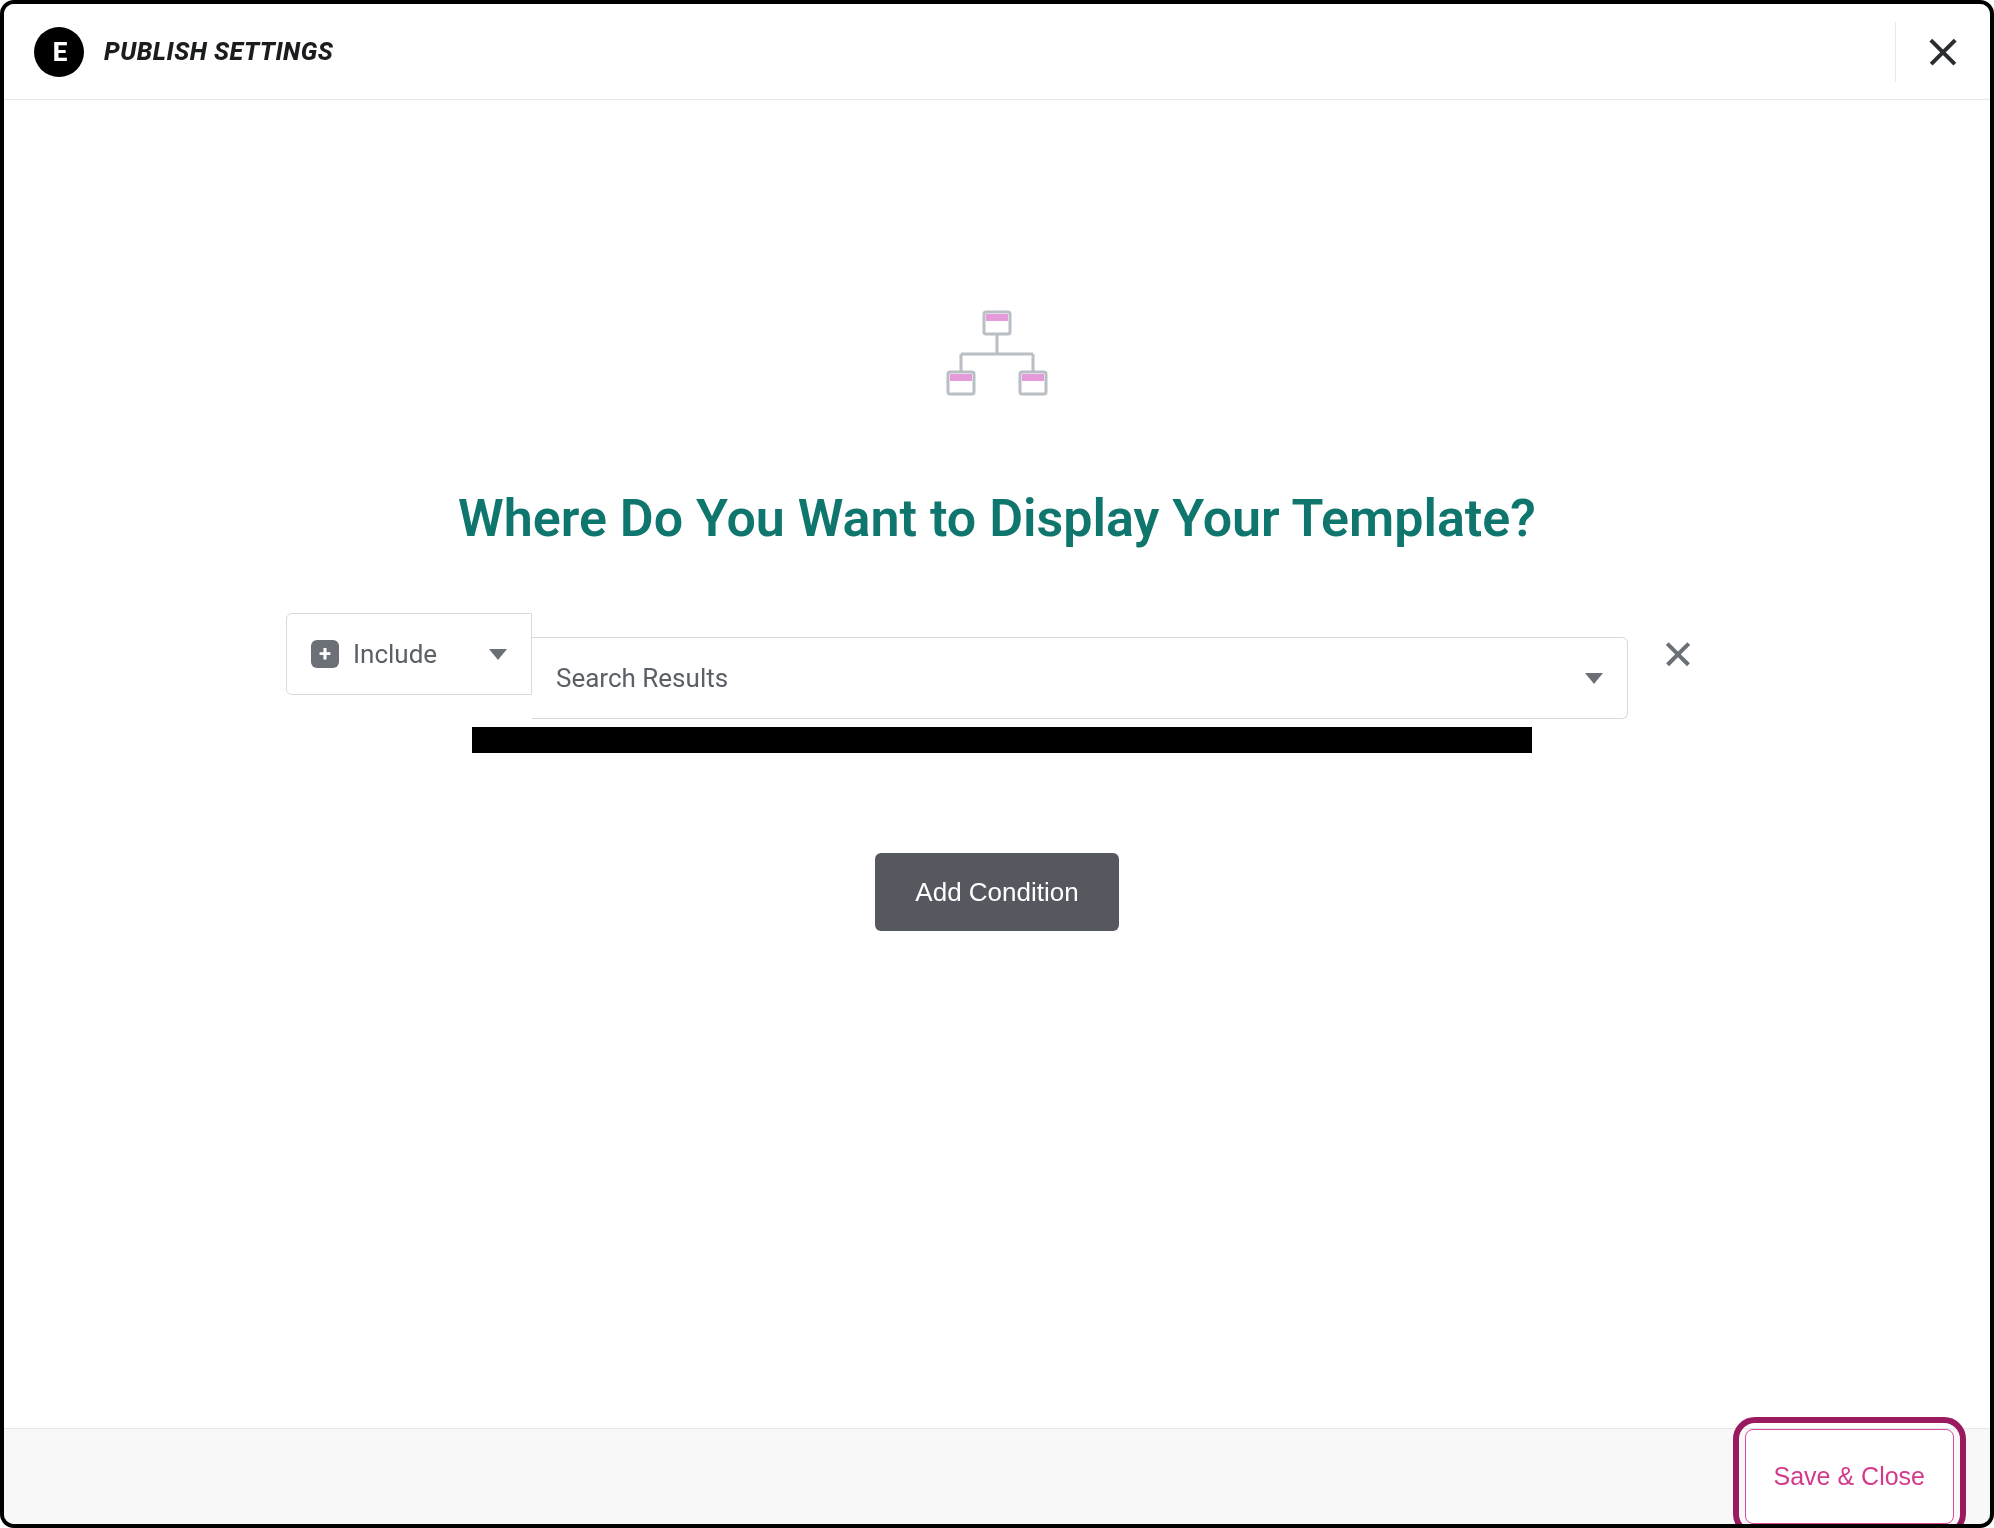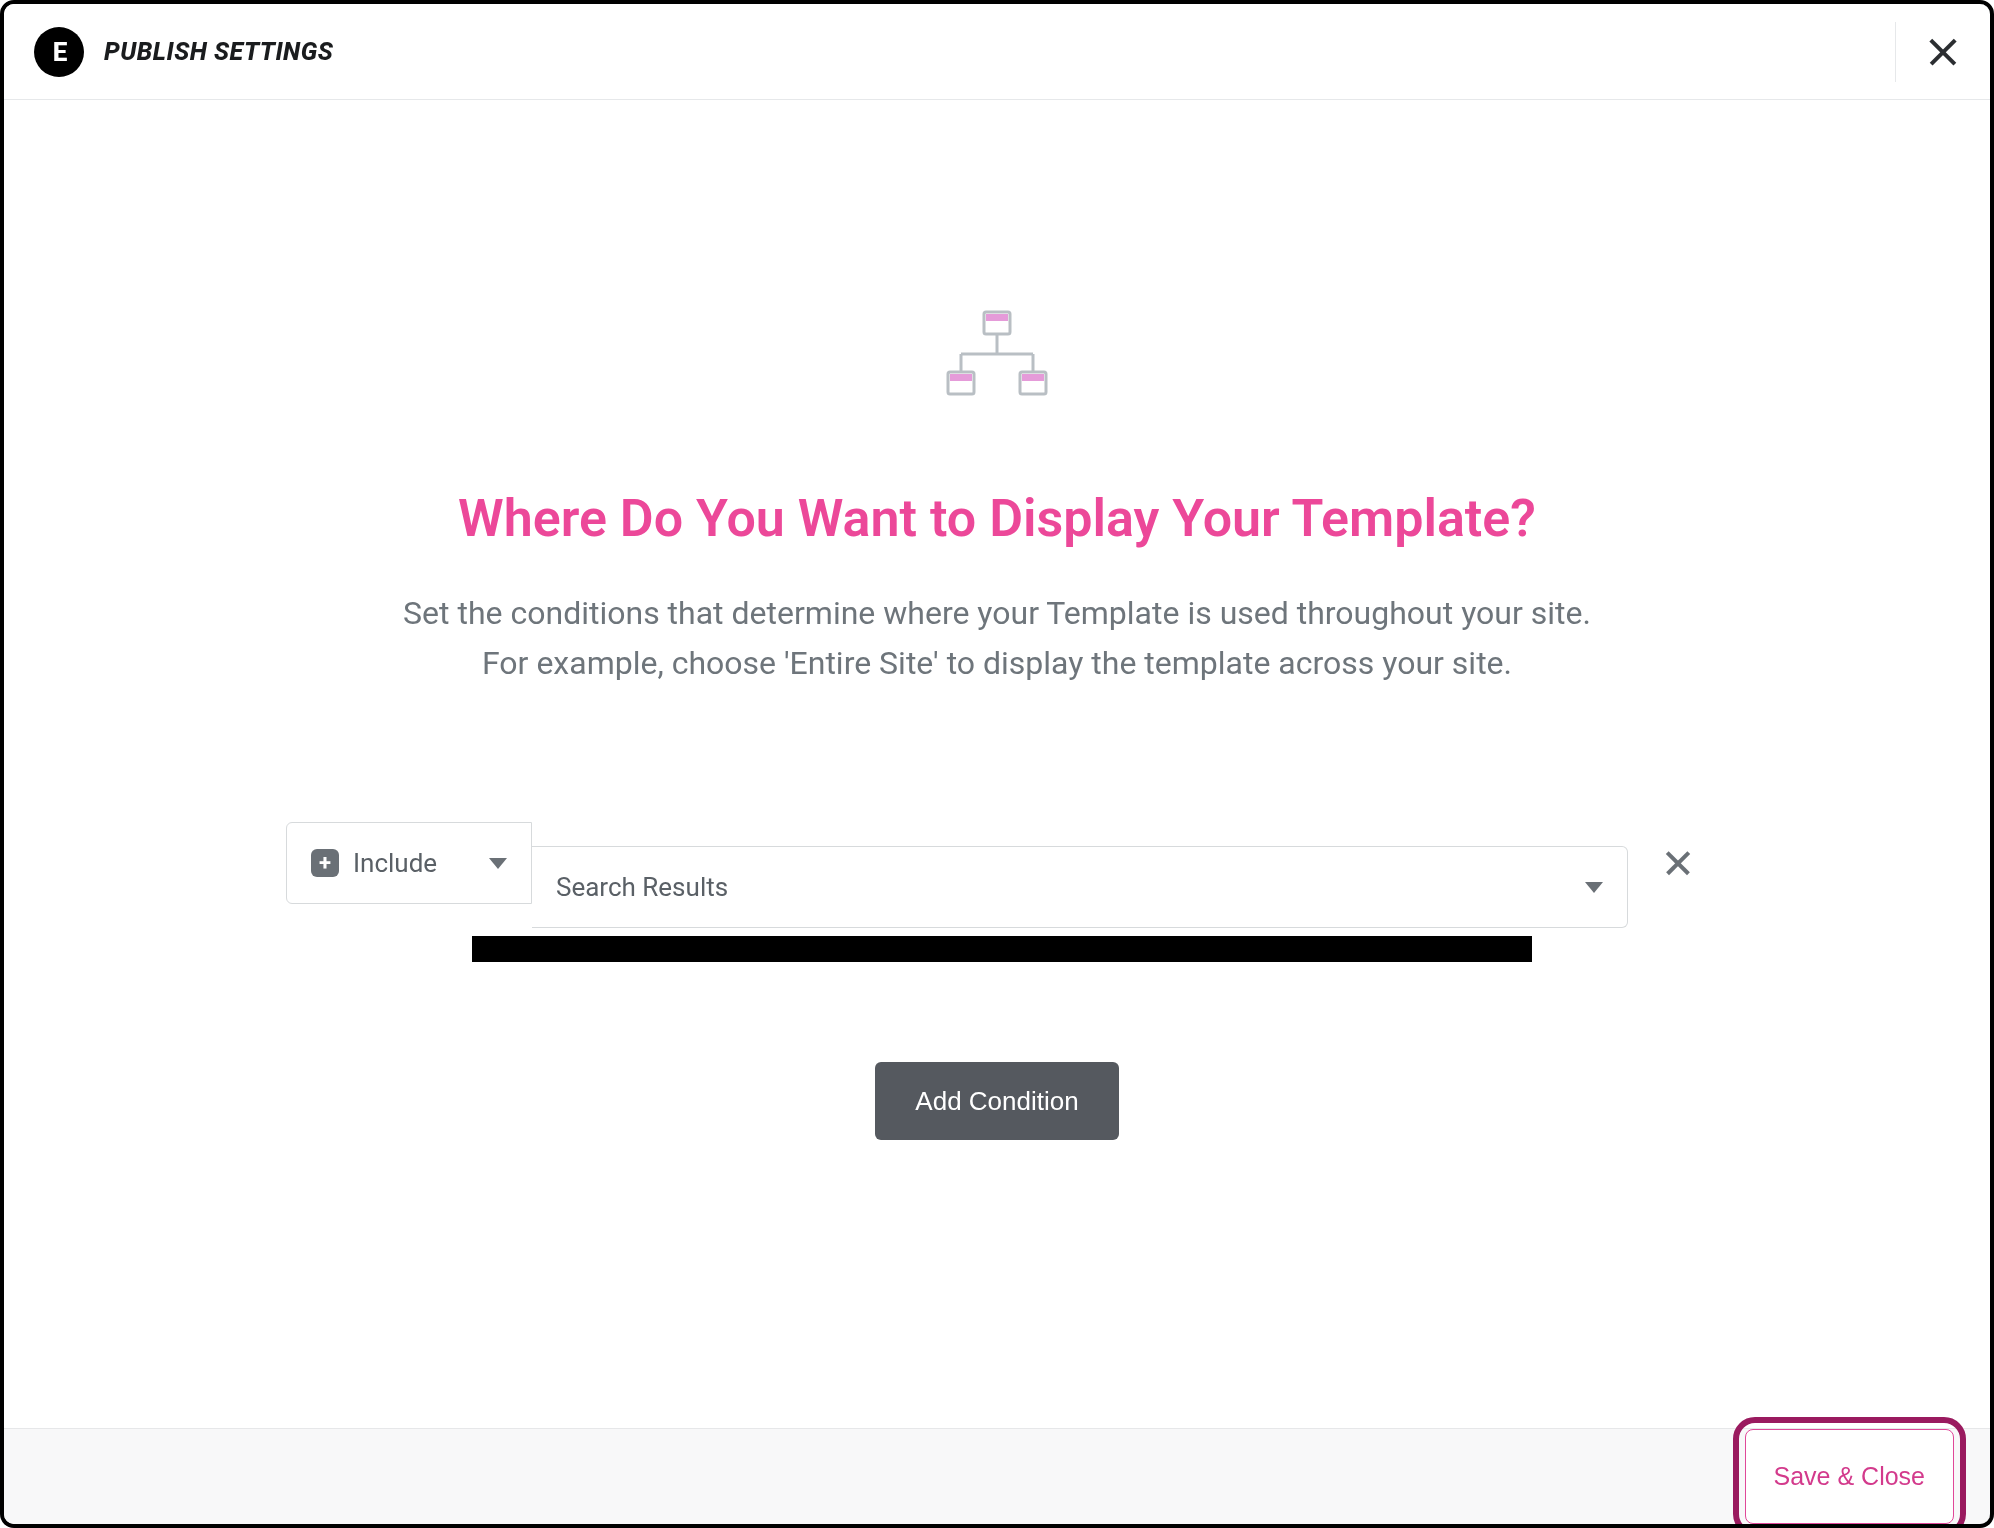--- a/index.html
+++ b/index.html
@@ -94,21 +94,21 @@
     background: #fff;
     position: relative;
     z-index: 1;
   }
 
   .sitemap-icon { margin-bottom: 80px; }
 
   .page-title {
     font-size: 52px;
     font-weight: 600;
-    color: #ec4899;
+    color: #0f766e;
     margin-bottom: 40px;
     text-align: center;
   }
   .page-desc {
     font-size: 32px;
     font-weight: 400;
     color: #6e757b;
     text-align: center;
     line-height: 1.55;
     max-width: 1300px;
@@ -274,24 +274,20 @@
           <rect x="4" y="62" width="26" height="22" rx="2" fill="#fff"></rect>
           <rect x="6" y="64" width="22" height="7" fill="#e59bd9" stroke="none"></rect>
           <rect x="76" y="62" width="26" height="22" rx="2" fill="#fff"></rect>
           <rect x="78" y="64" width="22" height="7" fill="#e59bd9" stroke="none"></rect>
         </g>
       </svg>
     </div>
 
     <h1 class="page-title">Where Do You Want to Display Your Template?</h1>
 
-    <div class="page-desc">
-      <span>Set the conditions that determine where your Template is used throughout your site.</span><br>
-      <span>For example, choose 'Entire Site' to display the template across your site.</span>
-    </div>
 
     <div class="condition-row">
       <div class="dropdown include">
         <span class="plus-badge">+</span>
         <span>Include</span>
         <span class="caret"></span>
       </div>
       <div class="dropdown scope">
         <span>Search Results</span>
         <span class="caret"></span>

